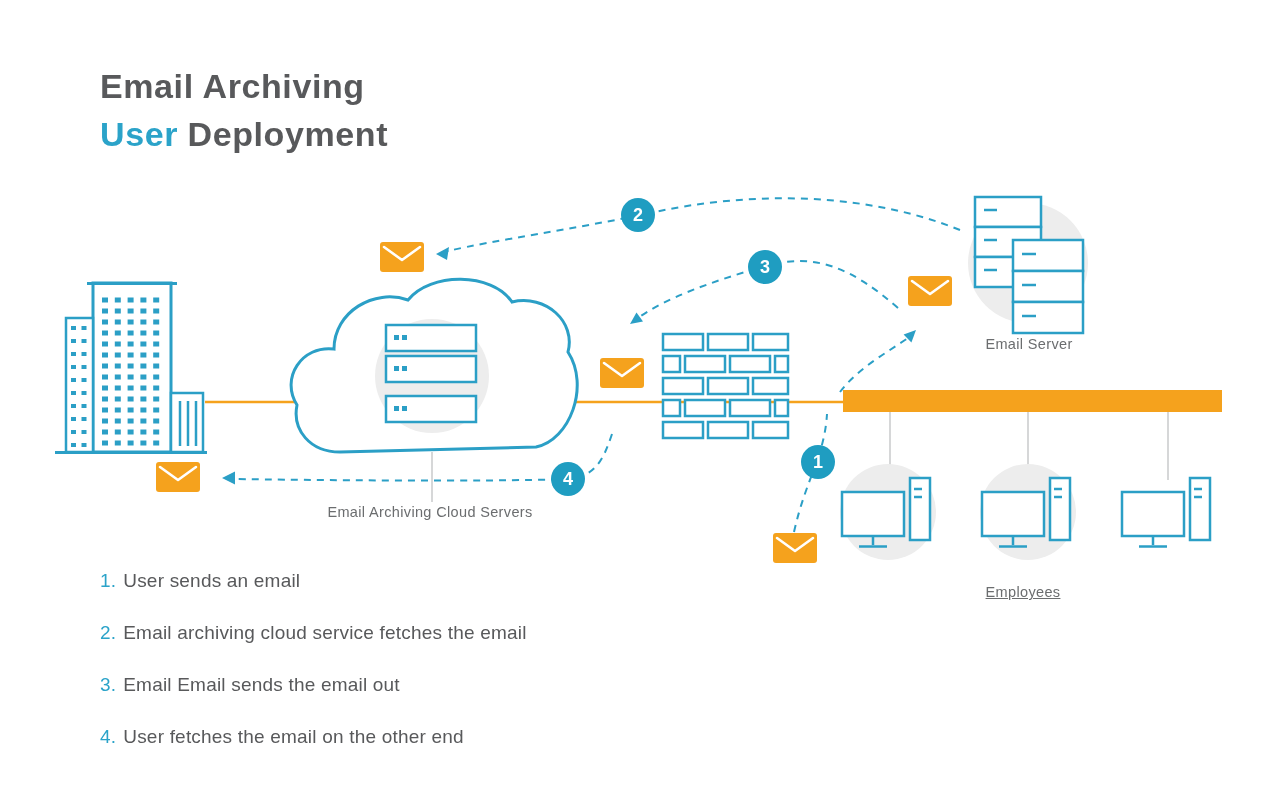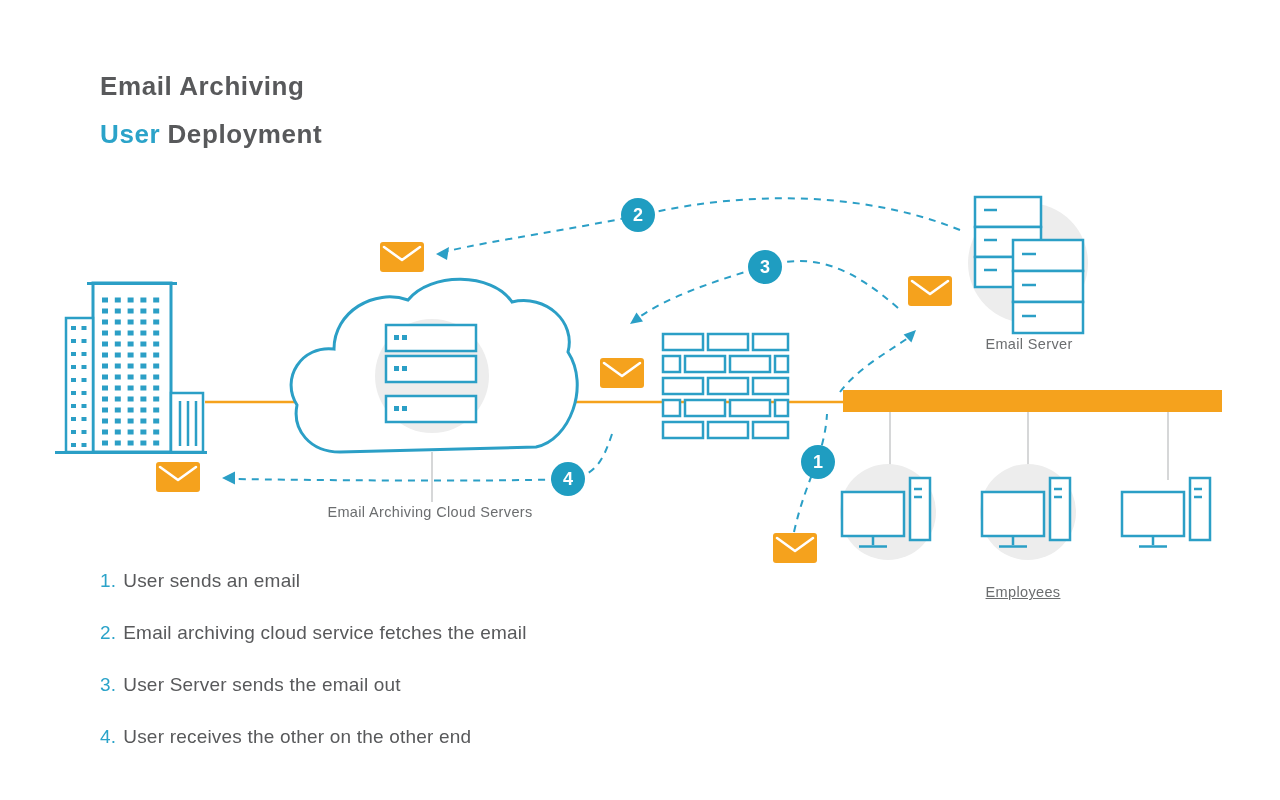--- a/index.html
+++ b/index.html
@@ -34,21 +34,21 @@
   .win  { stroke: var(--blue); stroke-width: 5; stroke-dasharray: 6 6.8; fill: none; }
   .win2 { stroke: var(--blue); stroke-width: 4; stroke-dasharray: 5 5.5; fill: none; }
   .env-body { fill: var(--orange); }
   .env-flap { stroke: #fff; stroke-width: 2.6; fill: none; stroke-linecap: round; stroke-linejoin: round; }
   .dash-line { stroke: var(--blue); stroke-width: 2; stroke-dasharray: 7 6; fill: none; }
   .arrow-head { fill: var(--blue); }
 
   
   .title {
     position: absolute; left: 100px; top: 62px;
-    font-size: 26px; font-weight: bold; color: var(--text-gray);
+    font-size: 34px; font-weight: bold; color: var(--text-gray);
     letter-spacing: 0.6px; line-height: 48px;
   }
   .title .accent { color: var(--accent-title); }
   .title .rest { margin-left: 0.28em; }
 
   .diagram-label {
     position: absolute; font-size: 14.5px; color: #6b6d6f;
     letter-spacing: 0.35px; text-align: center; width: 300px;
   }
 
@@ -264,20 +264,20 @@
   <div class="diagram-label" style="left:873px; top:584px;text-decoration:underline;">Employees</div>
 
   <div class="legend">
     <div class="legend-row">
       <span class="legend-num">1.</span><span class="legend-text">User sends an email</span>
     </div>
     <div class="legend-row">
       <span class="legend-num">2.</span><span class="legend-text">Email archiving cloud service fetches the email</span>
     </div>
     <div class="legend-row">
-      <span class="legend-num">3.</span><span class="legend-text">User Server sends the email out</span>
-    </div>
-    <div class="legend-row">
-      <span class="legend-num">4.</span><span class="legend-text">User receives the other on the other end</span>
+      <span class="legend-num">3.</span><span class="legend-text">Email Email sends the email out</span>
+    </div>
+    <div class="legend-row">
+      <span class="legend-num">4.</span><span class="legend-text">User fetches the email on the other end</span>
     </div>
   </div>
 
 </div>
 
 </body></html>

